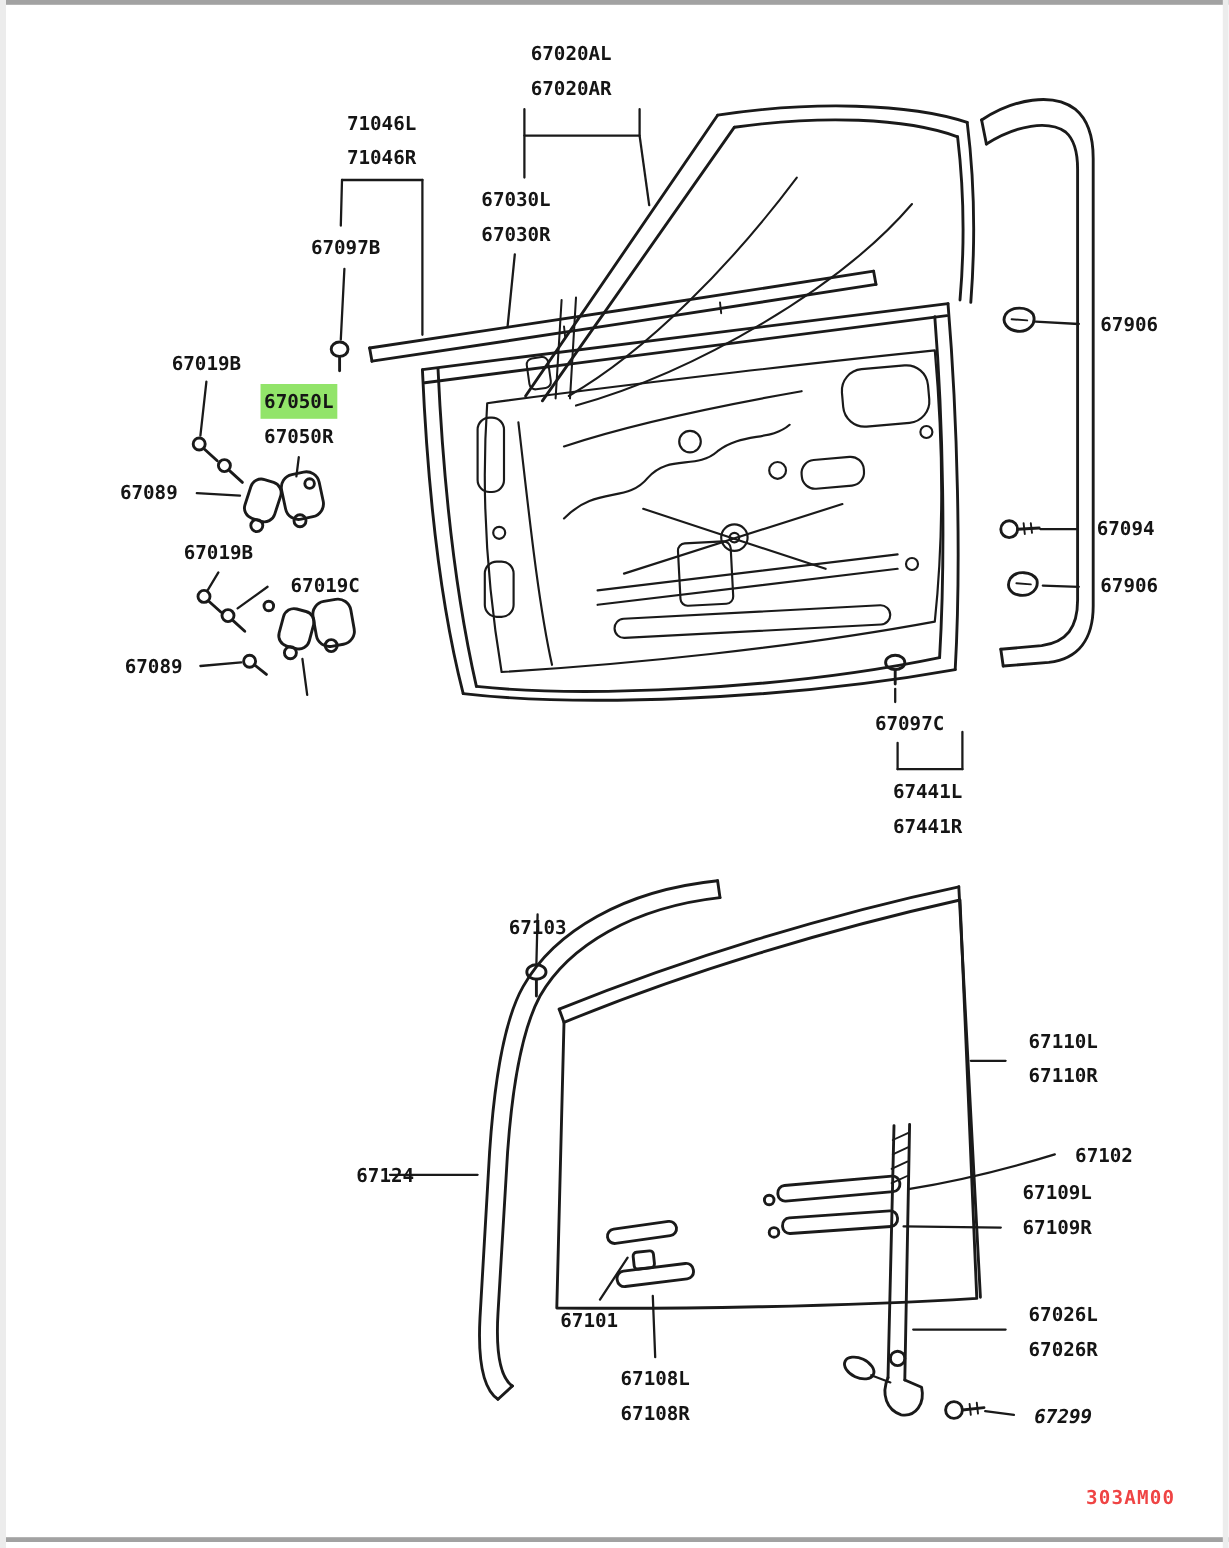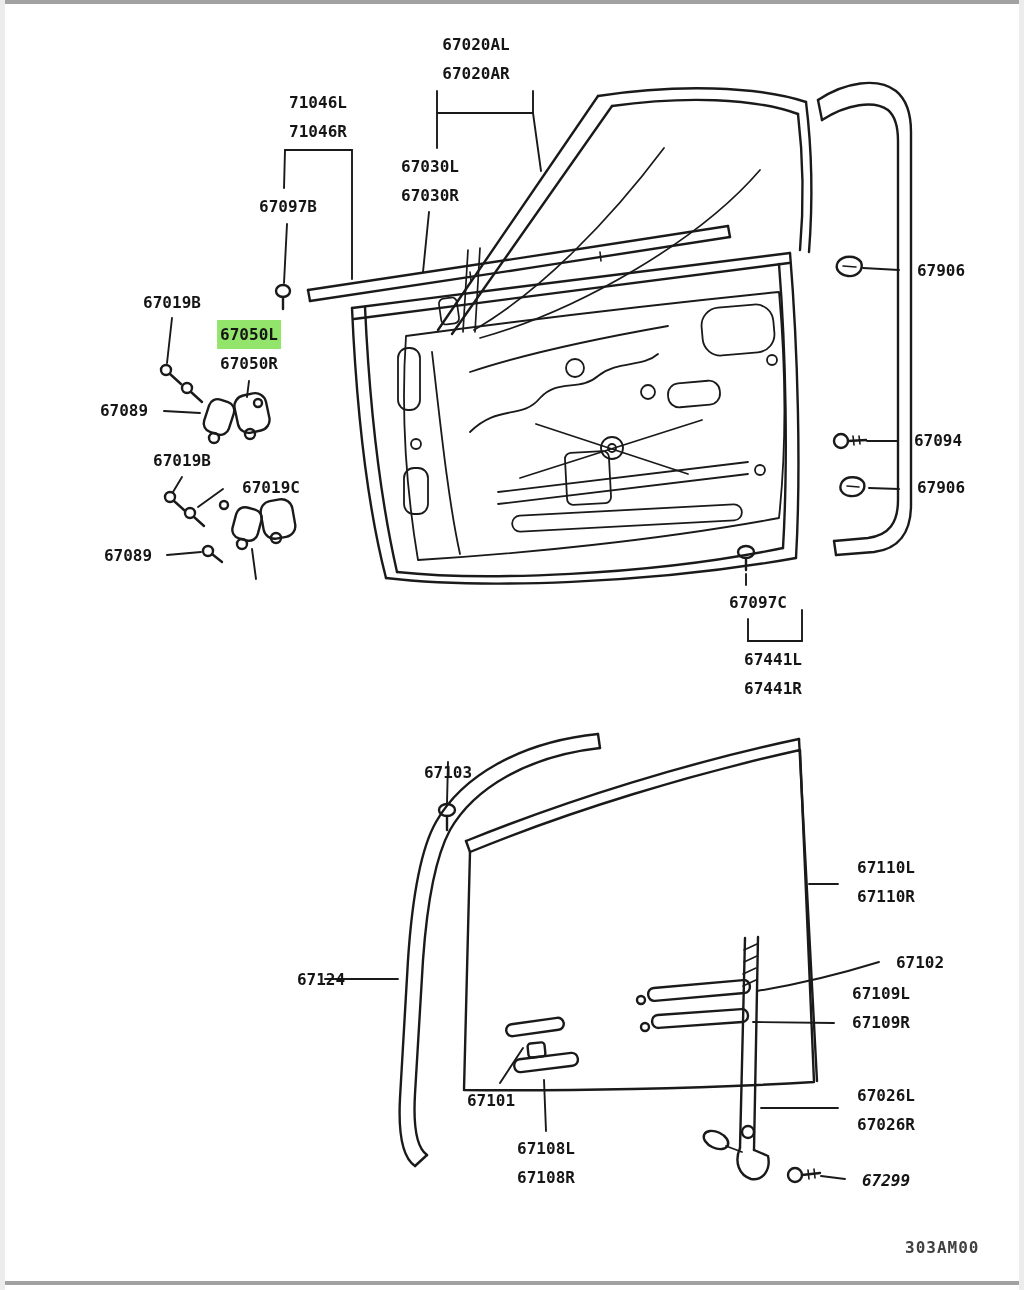--- a/index.html
+++ b/index.html
@@ -33,21 +33,21 @@
     background: var(--hl-color, #92e46a);
     padding: 0 3px;
   }
   #diagram-code {
     position: absolute;
     left: 905px;
     top: 1238px;
     font-size: 16px;
     font-weight: bold;
     letter-spacing: 1px;
-    color: #404040;
+    color: #ef4444;
   }
   .edge { position: absolute; }
   .edge.top    { left: 0; top: 0;      width: 1024px; height: 4px;  background: #a2a2a2; }
   .edge.bottom { left: 0; top: 1281px; width: 1024px; height: 4px;  background: #a2a2a2; }
   .edge.left   { left: 0; top: 0;      width: 5px;    height: 1290px; background: #ececec; }
   .edge.right  { left: 1019px; top: 0; width: 5px;    height: 1290px; background: #ececec; }
 </style>
 </head>
 <body>
 

